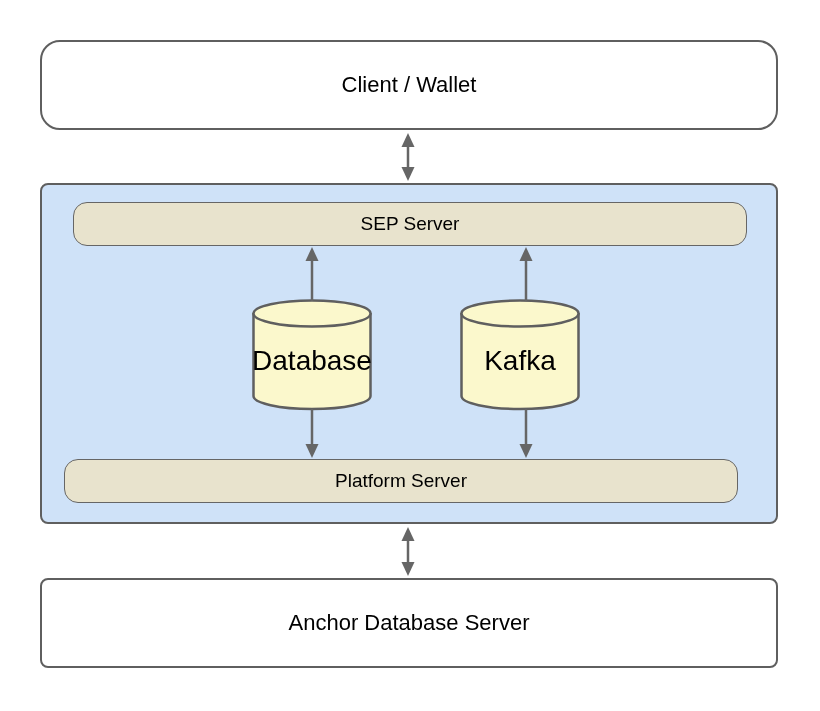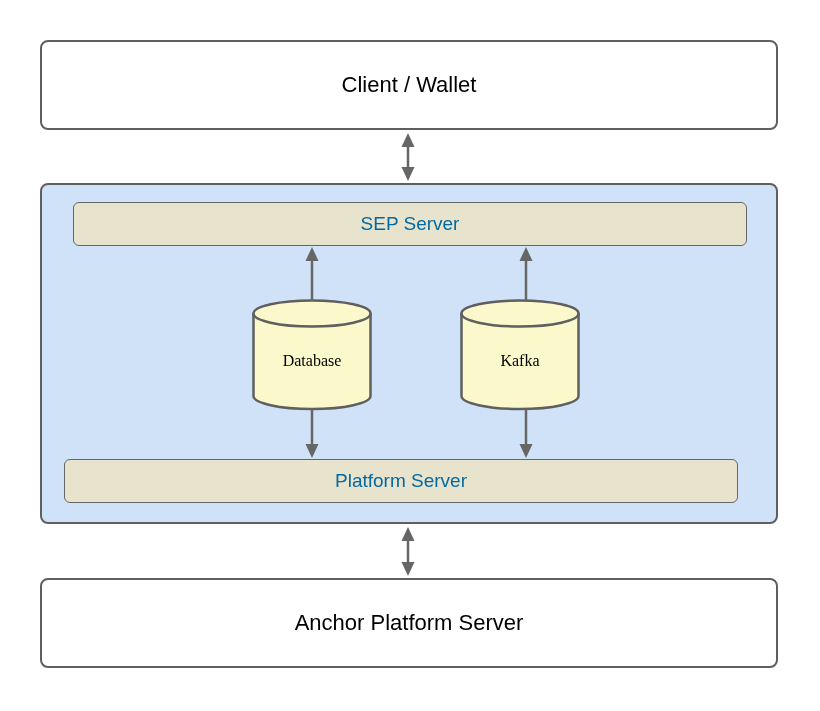--- a/index.html
+++ b/index.html
@@ -23,57 +23,56 @@
     justify-content: center;
     text-align: center;
   }
   .outer-box {
     background: #ffffff;
     border: 2.5px solid #5f5f5f;
     border-radius: 8px;
     font-size: 22px;
     color: #000000;
   }
-  .client-box   { left: 40px;  top: 40px;  width: 738px; height: 90px; }
+  .client-box   { left: 40px;  top: 40px;  width: 738px; height: 90px; border-radius: 20px; }
   .anchor-box   { left: 40px;  top: 578px; width: 738px; height: 90px; }
   .blue-container {
     position: absolute;
     box-sizing: border-box;
     left: 40px; top: 183px; width: 738px; height: 341px;
     background: #cfe2f8;
     border: 2.5px solid #5f5f5f;
     border-radius: 8px;
   }
   .server-bar {
     background: #e8e3cd;
     border: 1.5px solid #666666;
-    border-radius: 6px;
+    border-radius: 14px;
     font-size: 19px;
-    color: #0369a1;
+    color: #000000;
   }
   .sep-bar      { left: 73px; top: 202px; width: 674px; height: 44px; }
   .platform-bar { left: 64px; top: 459px; width: 674px; height: 44px; }
   .cylinder {
     position: absolute;
     width: 120px;
     height: 112px;
   }
   .cylinder svg { position: absolute; left: 0; top: 0; }
   .cylinder .cyl-label {
     position: absolute;
     left: 0; right: 0;
     top: 0; bottom: 0;
     display: flex;
     align-items: center;
     justify-content: center;
     padding-top: 12px;
-    font-size: 16px;
+    font-size: 28px;
     color: #000000;
     text-align: center;
-    font-family: Liberation Serif, serif;
   }
   .db-cylinder    { left: 252px; top: 299px; }
   .kafka-cylinder { left: 460px; top: 299px; }
   .arrow-layer {
     position: absolute;
     left: 0; top: 0;
     width: 820px; height: 711px;
     pointer-events: none;
   }
   .arrow-layer line    { stroke: #666666; stroke-width: 2.5; }
@@ -108,21 +107,21 @@
       <ellipse cx="60" cy="14.5" rx="58.5" ry="13" fill="#fbf8cc" stroke="#5f5f5f" stroke-width="2.5"></ellipse>
     </svg>
     <div class="cyl-label">Kafka</div>
   </div>
 
   <div class="node server-bar platform-bar">
     <span>Platform Server</span>
   </div>
 
   <div class="node outer-box anchor-box">
-    <span>Anchor Platform Server</span>
+    <span>Anchor Database Server</span>
   </div>
 
   <svg class="arrow-layer" viewBox="0 0 820 711">
 
     <g>
       <polygon points="408,133 401.5,147 414.5,147"></polygon>
       <line x1="408" y1="145" x2="408" y2="169"></line>
       <polygon points="408,181 401.5,167 414.5,167"></polygon>
     </g>
 

